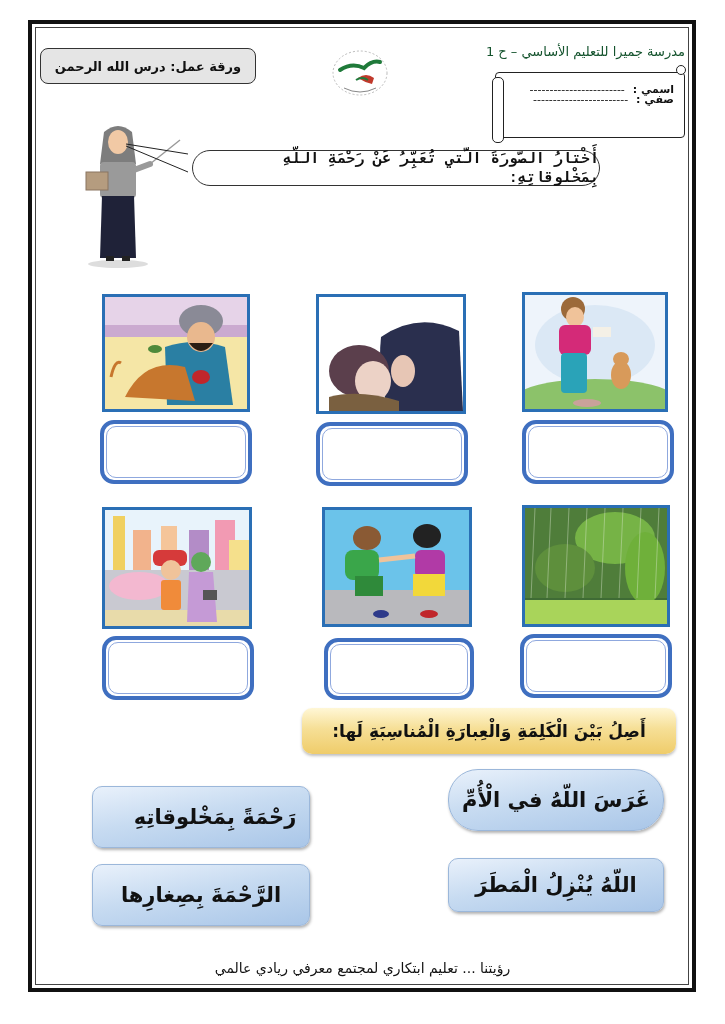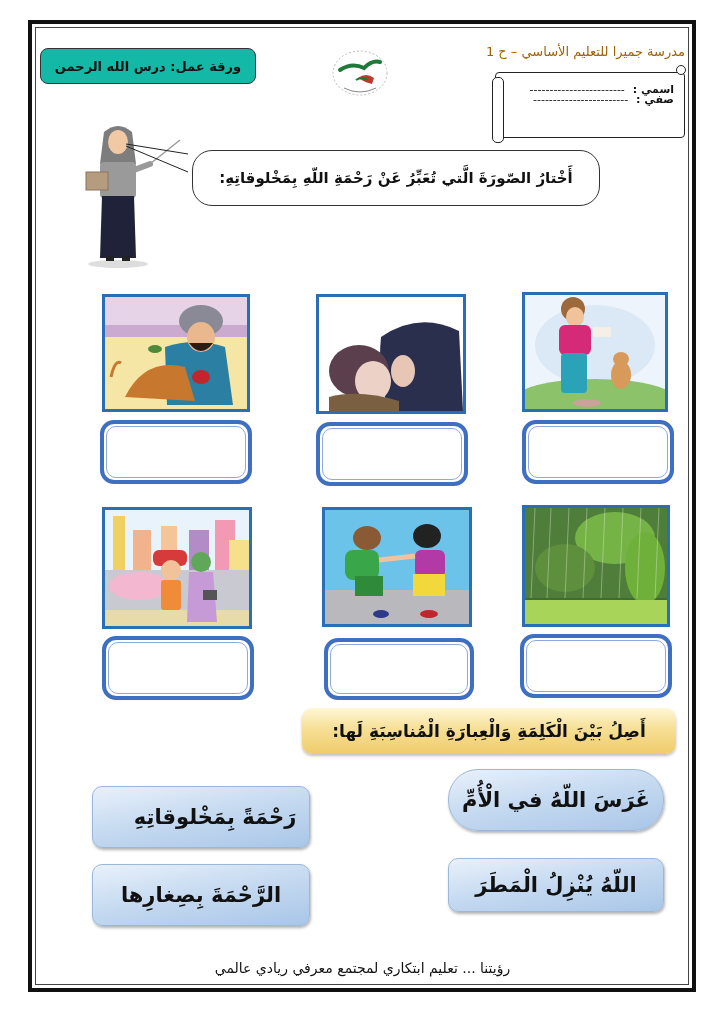--- a/index.html
+++ b/index.html
@@ -10,21 +10,21 @@
     position: absolute; left: 28px; top: 20px; width: 668px; height: 972px;
     border: 4px solid #111;
   }
   .page-border::after {
     content: ""; position: absolute; left: 3px; top: 3px; right: 3px; bottom: 3px;
     border: 1px solid #444;
   }
 
   .school-name {
     position: absolute; right: 40px; top: 44px; direction: rtl;
-    font-size: 13px; color: #a16207; white-space: nowrap;
+    font-size: 13px; color: #14532d; white-space: nowrap;
   }
 
   .scroll-box {
     position: absolute; left: 495px; top: 72px; width: 190px; height: 66px;
     border: 1.5px solid #222; border-radius: 4px; background: #fff;
   }
   .scroll-box::before {
     content: ""; position: absolute; left: -4px; top: 4px; width: 10px; height: 64px;
     border: 1.5px solid #222; border-radius: 5px; background: #fff;
   }
@@ -37,34 +37,34 @@
     white-space: nowrap;
   }
   .scroll-row .dash { font-weight: normal; letter-spacing: 0px; margin-right: 4px; }
 
   .logo {
     position: absolute; left: 330px; top: 48px; width: 60px; height: 50px;
   }
 
   .title-box {
     position: absolute; left: 40px; top: 48px; width: 216px; height: 36px;
-    border: 1.5px solid #333; border-radius: 8px; background: #14b8a6;
+    border: 1.5px solid #333; border-radius: 8px; background: #e5e5e5;
     display: flex; align-items: center; justify-content: center;
     direction: rtl; font-size: 13px; font-weight: bold;
   }
 
   .teacher {
     position: absolute; left: 78px; top: 120px; width: 110px; height: 150px;
   }
 
   .bubble {
-    position: absolute; left: 192px; top: 150px; width: 408px; height: 56px;
+    position: absolute; left: 192px; top: 150px; width: 408px; height: 36px;
     border: 1.5px solid #333; border-radius: 20px; background: #fff;
     display: flex; align-items: center; justify-content: center;
-    direction: rtl; font-size: 15px; font-weight: bold;
+    direction: rtl; font-size: 15px; font-weight: bold; font-family: Liberation Mono, monospace;
   }
 
   .pic {
     position: absolute; border: 3px solid #2a6fb5; overflow: hidden;
   }
   .answer-box {
     position: absolute; border: 4px solid #3f6fc0; border-radius: 14px; background: #fff;
   }
   .answer-box::after {
     content: ""; position: absolute; left: 2px; top: 2px; right: 2px; bottom: 2px;

